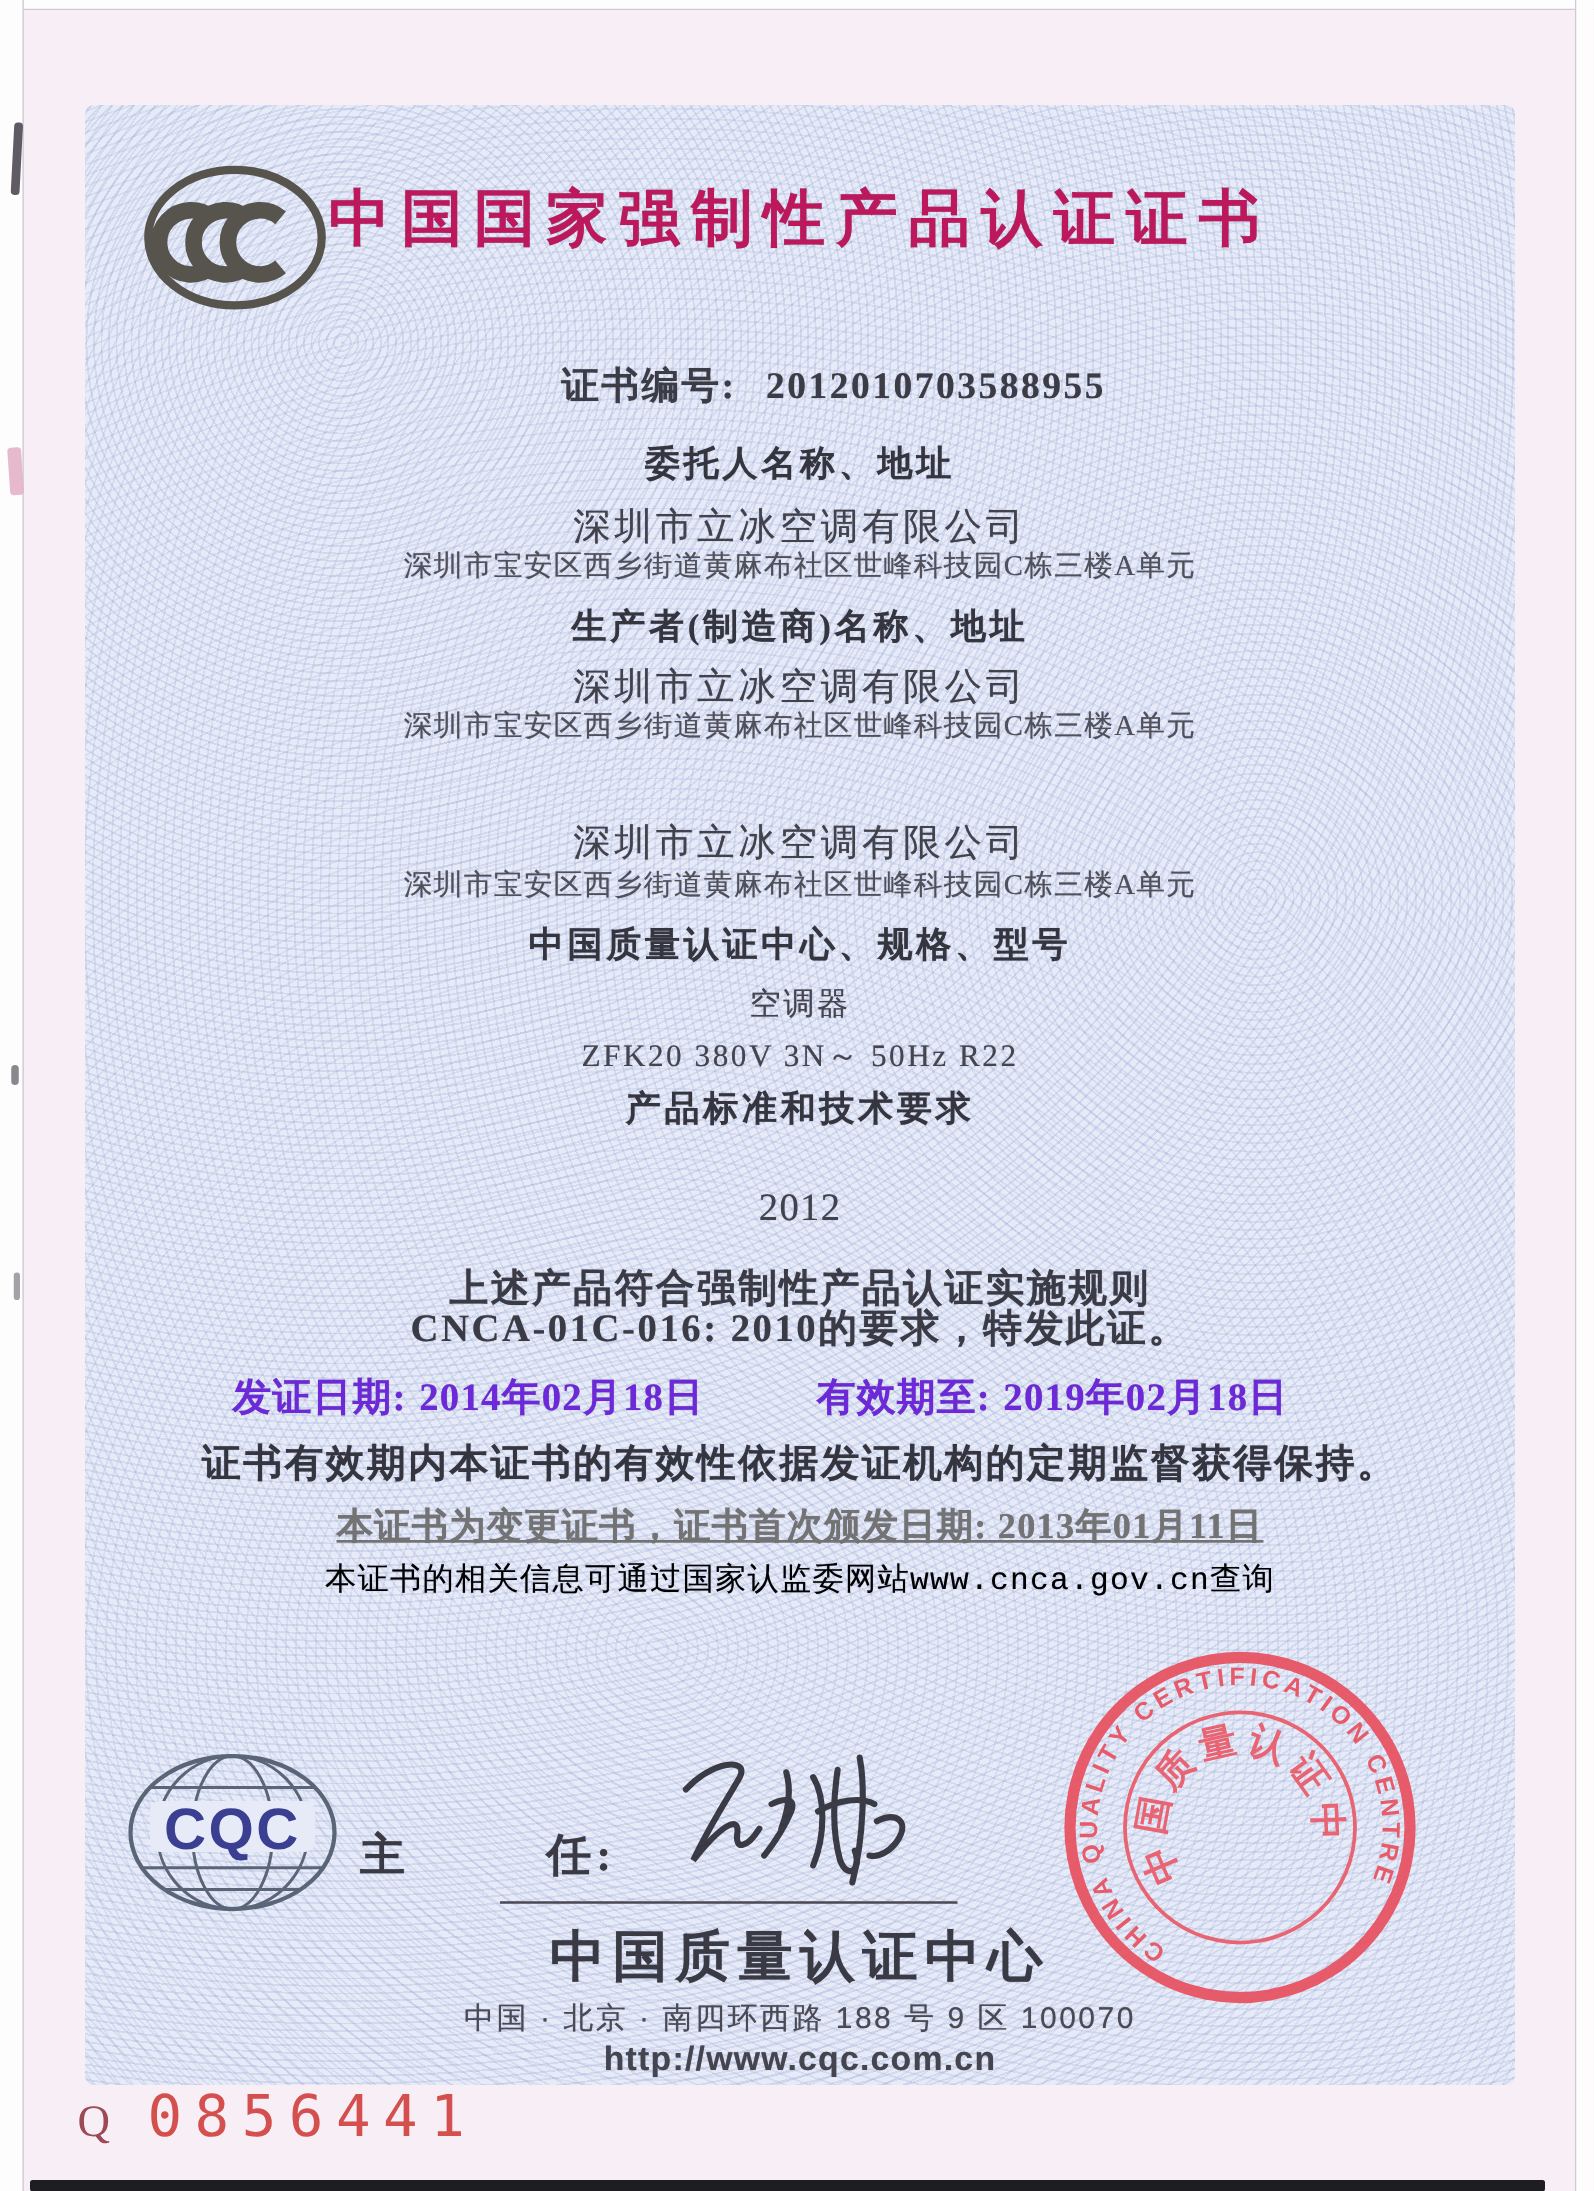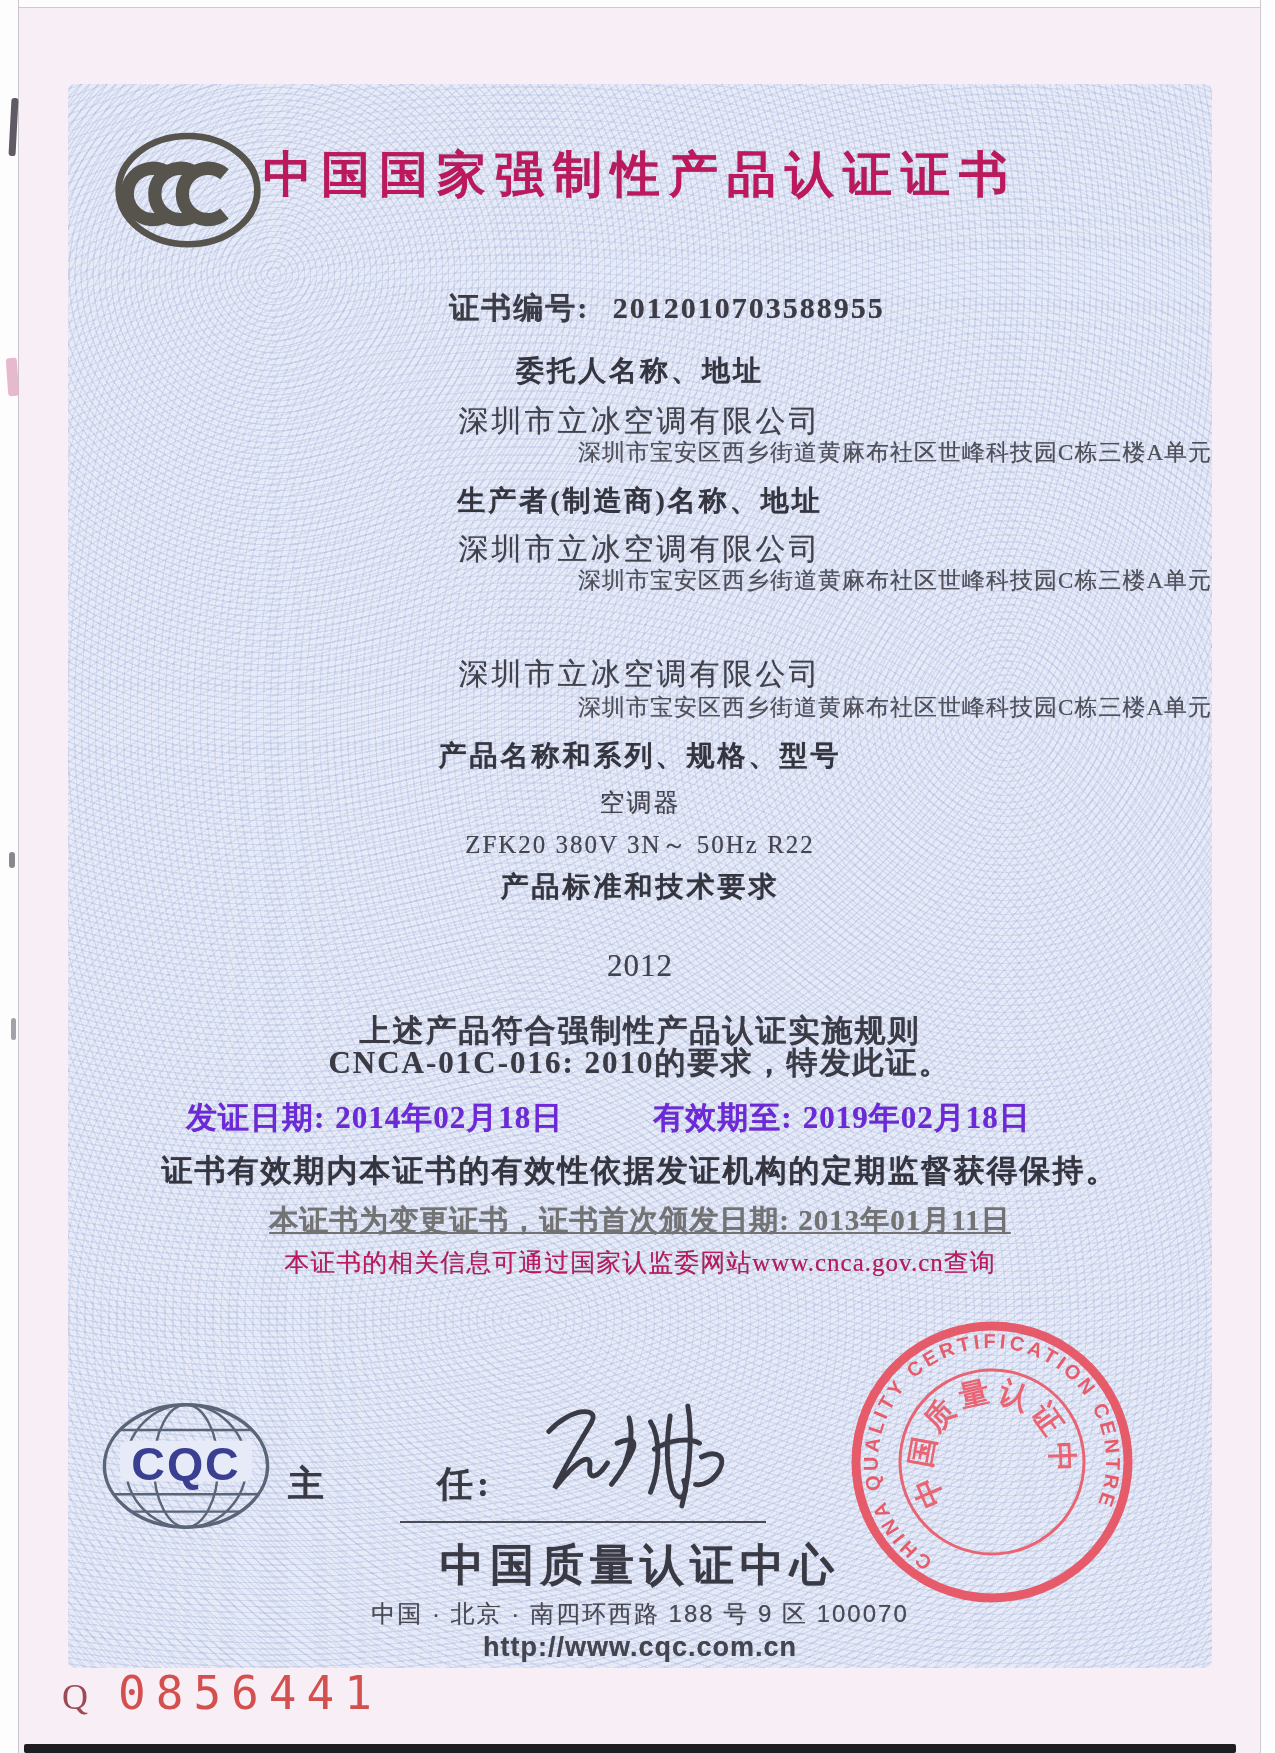--- a/index.html
+++ b/index.html
@@ -29,30 +29,30 @@
       repeating-radial-gradient(circle at 40% 78%, rgba(128,146,204,.15) 0 1.5px, rgba(255,255,255,0) 1.5px 8px),
       #e7ebf7;
   }
 
   .line{position:absolute;left:68px;width:1144px;text-align:center;white-space:nowrap;
         text-shadow:0 0 .7px rgba(40,40,70,.5);}
   .title{top:142px;font-size:49px;font-weight:700;letter-spacing:9px;color:#be185d;}
   .certno{top:288px;font-size:30px;font-weight:700;letter-spacing:2px;margin-left:27px;}
   .h{font-size:28px;font-weight:700;letter-spacing:3px;color:#35353f;}
   .name{font-size:30px;letter-spacing:3px;color:#42424c;}
-  .addr{font-size:23px;letter-spacing:1px;color:#50505a;text-align:right;}
+  .addr{font-size:23px;letter-spacing:1px;color:#50505a;}
   .mid{font-size:25px;letter-spacing:2px;color:#45454f;}
   .std{font-size:31px;letter-spacing:1px;color:#42424c;}
   .comp{font-size:31px;font-weight:600;letter-spacing:2px;color:#3b3b45;}
   .bold31{font-size:31px;font-weight:700;letter-spacing:2px;color:#35353f;}
   .date-line{top:1097px;display:flex;justify-content:flex-start;padding-left:118px;gap:80px;box-sizing:border-box;
              font-size:31px;font-weight:700;letter-spacing:1px;color:#6d28d9;text-align:left;}
   .date-part span{margin-right:10px;}
   .change{top:1201px;font-size:29px;font-weight:600;letter-spacing:1px;color:#737373;text-decoration:underline;}
-  .info{top:1246px;font-size:25px;letter-spacing:1px;color:#be185d;}
+  .info{top:1246px;font-size:25px;letter-spacing:1px;color:#000000;font-family:Liberation Mono, monospace;}
 
   .director{position:absolute;left:288px;top:1460px;font-size:36px;font-weight:700;color:#3a3a44;
             word-spacing:96px;letter-spacing:4px;text-shadow:0 0 .7px rgba(40,40,70,.5);}
   .sig-line{position:absolute;left:400px;top:1521px;width:366px;height:2px;background:#4a4a55;}
   .issuer{top:1536px;font-size:44px;font-weight:700;letter-spacing:6px;color:#3a3a44;}
   .issuer-addr{top:1598px;font-size:24px;letter-spacing:2px;color:#4a4a54;font-family:"Liberation Sans","DejaVu Sans",sans-serif;}
   .issuer-url{top:1632px;font-size:27px;font-weight:700;letter-spacing:1px;color:#45454f;font-family:"Liberation Sans","DejaVu Sans",sans-serif;}
 
   .serial{position:absolute;left:62px;top:1666px;white-space:nowrap;}
   .serial .q{font-size:36px;color:#9c4a55;margin-right:30px;font-family:"Liberation Serif",serif;}
@@ -97,21 +97,21 @@
   <div class="line name" style="top:401px">深圳市立冰空调有限公司</div>
   <div class="line addr" style="top:437px">深圳市宝安区西乡街道黄麻布社区世峰科技园C栋三楼A单元</div>
 
   <div class="line h" style="top:482px">生产者(制造商)名称、地址</div>
   <div class="line name" style="top:529px">深圳市立冰空调有限公司</div>
   <div class="line addr" style="top:565px">深圳市宝安区西乡街道黄麻布社区世峰科技园C栋三楼A单元</div>
 
   <div class="line name" style="top:654px">深圳市立冰空调有限公司</div>
   <div class="line addr" style="top:692px">深圳市宝安区西乡街道黄麻布社区世峰科技园C栋三楼A单元</div>
 
-  <div class="line h" style="top:737px">产品名称和系列、规格、型号</div>
+  <div class="line h" style="top:737px">中国质量认证中心、规格、型号</div>
   <div class="line mid" style="top:786px">空调器</div>
   <div class="line mid" style="top:828px">ZFK20 380V 3N～ 50Hz R22</div>
 
   <div class="line h" style="top:868px">产品标准和技术要求</div>
   <div class="line std" style="top:948px">2012</div>
 
   <div class="line comp" style="top:1010px">上述产品符合强制性产品认证实施规则</div>
   <div class="line comp" style="top:1042px">CNCA-01C-016: 2010的要求，特发此证。</div>
 
   <div class="line date-line">

